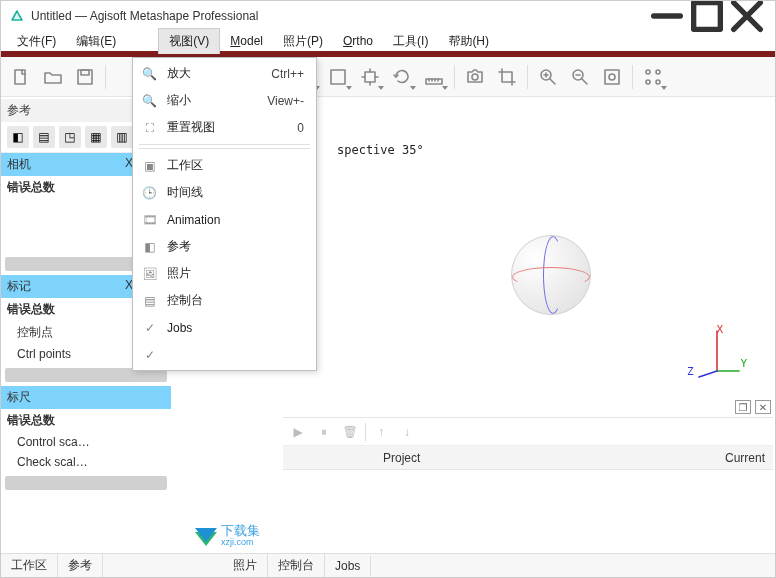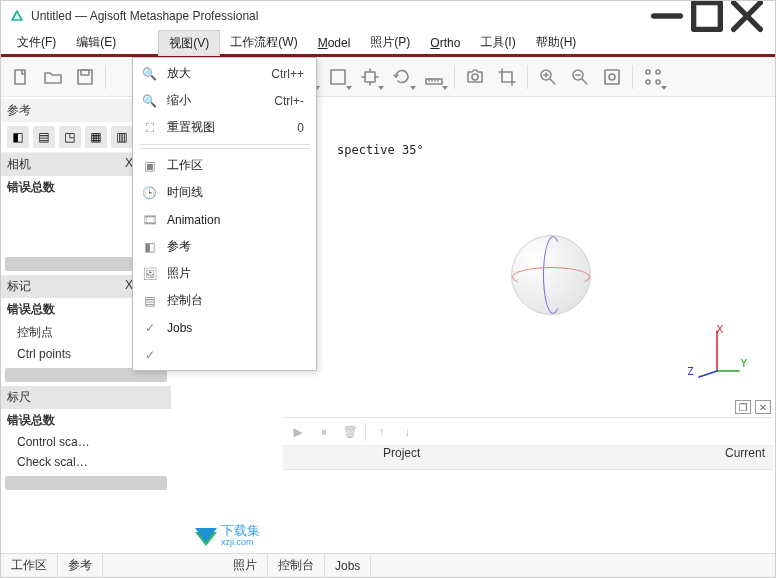--- a/index.html
+++ b/index.html
@@ -5,41 +5,41 @@
   * { box-sizing: border-box; margin: 0; padding: 0; font-family: "Segoe UI", "Microsoft YaHei", sans-serif; font-size: 12px; }
   body { width: 776px; height: 578px; background: #fff; position: relative; overflow: hidden; border: 1px solid #ccc; }
 
   
   .titlebar { height: 30px; display: flex; align-items: center; padding: 0 8px; }
   .titlebar .appicon { width: 16px; height: 16px; margin-right: 6px; }
   .titlebar .title { flex: 1; color: #333; }
   .winbtn { width: 40px; height: 28px; display: flex; align-items: center; justify-content: center; color: #333; }
 
   
-  .menubar { height: 26px; display: flex; align-items: center; padding: 0 6px; border-bottom: 3px solid #7f1d1d; }
+  .menubar { height: 26px; display: flex; align-items: center; padding: 0 6px; border-bottom: 6px solid #7f1d1d; }
   .menuitem { padding: 4px 10px; color: #222; }
   .menuitem.open { background: #e7e7e7; border: 1px solid #ccc; border-bottom: none; margin-left: 32px; }
   .menuitem u { text-decoration: underline; }
 
   
   .toolbar { height: 40px; display: flex; align-items: center; padding: 0 4px; border-bottom: 1px solid #e5e5e5; background: #f8f8f8; }
   .tbtn { width: 30px; height: 30px; display: flex; align-items: center; justify-content: center; color: #888; border-radius: 3px; margin: 0 1px; position: relative; }
   .tbtn svg { width: 20px; height: 20px; }
   .tsep { width: 1px; height: 24px; background: #ddd; margin: 0 4px; }
   .tbtn .drop { position: absolute; right: 1px; bottom: 2px; border-left: 3px solid transparent; border-right: 3px solid transparent; border-top: 4px solid #888; }
 
   
   .left { position: absolute; left: 0; top: 98px; width: 170px; bottom: 24px; background: #fff; }
   .sect-title { background: #f2f2f2; padding: 3px 6px; color: #444; }
   .iconrow { display: flex; gap: 4px; padding: 4px 6px; border-bottom: 1px solid #eee; }
   .iconrow .ico { width: 22px; height: 22px; background: #e8e8e8; border-radius: 2px; display:flex; align-items:center; justify-content:center; }
   .lblrow { display: flex; padding: 3px 6px; color: #333; }
   .lblrow .c1 { flex: 1; white-space: nowrap; overflow: hidden; }
   .lblrow .c2 { width: 40px; text-align: left; white-space: nowrap; overflow: hidden; }
-  .lblrow.head { background: #e5e5e5; }
+  .lblrow.head { background: #7dd3fc; }
   .bold { font-weight: 600; }
   .scrollthumb { height: 14px; background: #d0d0d0; margin: 4px 4px; border-radius: 2px; }
 
   
   .dropdown { position: absolute; left: 131px; top: 56px; width: 185px; background: #fff; border: 1px solid #bfbfbf; box-shadow: 2px 2px 6px rgba(0,0,0,.15); z-index: 100; padding: 2px 0; }
   .dd-item { display: flex; align-items: center; height: 27px; padding: 0 12px 0 6px; color: #222; }
   .dd-item .ico { width: 22px; display: flex; align-items: center; justify-content: center; color: #888; }
   .dd-item .lbl { flex: 1; padding-left: 6px; }
   .dd-item .sc { color: #444; }
   .dd-sep { height: 1px; background: #e0e0e0; margin: 3px 6px; }
@@ -51,21 +51,21 @@
   .sphere .meridian { position: absolute; left: 40%; top: 0; width: 20px; height: 100%; border: 1px solid #6a6ae6; border-radius: 50%; border-right-color: transparent; }
   .sphere .equator { position: absolute; top: 40%; left: 0; height: 20px; width: 100%; border: 1px solid #e67a7a; border-radius: 50%; border-bottom-color: transparent; }
   .axis { position: absolute; right: 30px; bottom: 30px; width: 50px; height: 56px; }
   .axis svg { width: 50px; height: 56px; }
   .axis .lbl { position: absolute; font-family: monospace; font-size: 11px; }
 
   
   .jobs { position: absolute; left: 282px; right: 2px; top: 416px; bottom: 24px; background: #fff; border-top: 1px solid #e5e5e5; }
   .jobs-tools { height: 28px; display: flex; align-items: center; gap: 4px; padding: 0 4px; border-bottom: 1px solid #eee; }
   .jobs-tools .ico { width: 22px; height: 22px; color: #bbb; display:flex; align-items:center; justify-content:center;}
-  .jobs-head { height: 24px; display: flex; background: #f4f4f4; border-bottom: 1px solid #e5e5e5; }
+  .jobs-head { height: 24px; display: flex; align-items: center; background: #f4f4f4; border-bottom: 1px solid #e5e5e5; }
   .jobs-head .col { padding: 0 8px; color: #333; }
   .jobs-head .col.proj { flex: 1; padding-left: 100px; }
   .jobs-head .col.cur { width: 70px; text-align: right; }
   .jobs-dock { position: absolute; right: 2px; top: -18px; display: flex; gap: 4px; }
   .jobs-dock span { width: 16px; height: 14px; border: 1px solid #999; color: #666; display:flex; align-items:center; justify-content:center; font-size:10px; }
 
   
   .bottom { position: absolute; left: 0; right: 0; bottom: 0; height: 24px; display: flex; align-items: center; border-top: 1px solid #ddd; background: #f7f7f7; }
   .btab { padding: 3px 10px; color: #333; border-right: 1px solid #ddd; }
 
@@ -102,21 +102,20 @@
         <line x1="2" y1="2" x2="10" y2="10"></line>
         <line x1="10" y1="2" x2="2" y2="10"></line>
       </svg>
     </div>
 </div>
 
 <div class="menubar">
   <div class="menuitem"><span>文件(F)</span></div>
   <div class="menuitem"><span>编辑(E)</span></div>
   <div class="menuitem open"><span>视图(V)</span></div>
-  <div class="menuitem"><span>工作流程(W)</span></div>
   <div class="menuitem"><u>M</u>odel</div>
   <div class="menuitem"><span>照片(P)</span></div>
   <div class="menuitem"><u>O</u>rtho</div>
   <div class="menuitem"><span>工具(I)</span></div>
   <div class="menuitem"><span>帮助(H)</span></div>
 </div>
 
 <div class="toolbar">
   <div class="tbtn">
       <svg viewBox="0 0 20 20">
@@ -268,21 +267,21 @@
 
 <div class="dropdown">
   <div class="dd-item">
       <span class="ico">🔍</span>
       <span class="lbl">放大</span>
       <span class="sc">Ctrl++</span>
     </div>
   <div class="dd-item">
       <span class="ico">🔍</span>
       <span class="lbl">缩小</span>
-      <span class="sc">Ctrl+-</span>
+      <span class="sc">View+-</span>
     </div>
   <div class="dd-item">
       <span class="ico">⛶</span>
       <span class="lbl">重置视图</span>
       <span class="sc">0</span>
     </div>
   <div class="dd-sep"></div>
   <div class="dd-sep"></div>
   <div class="dd-item">
       <span class="ico">▣</span>

